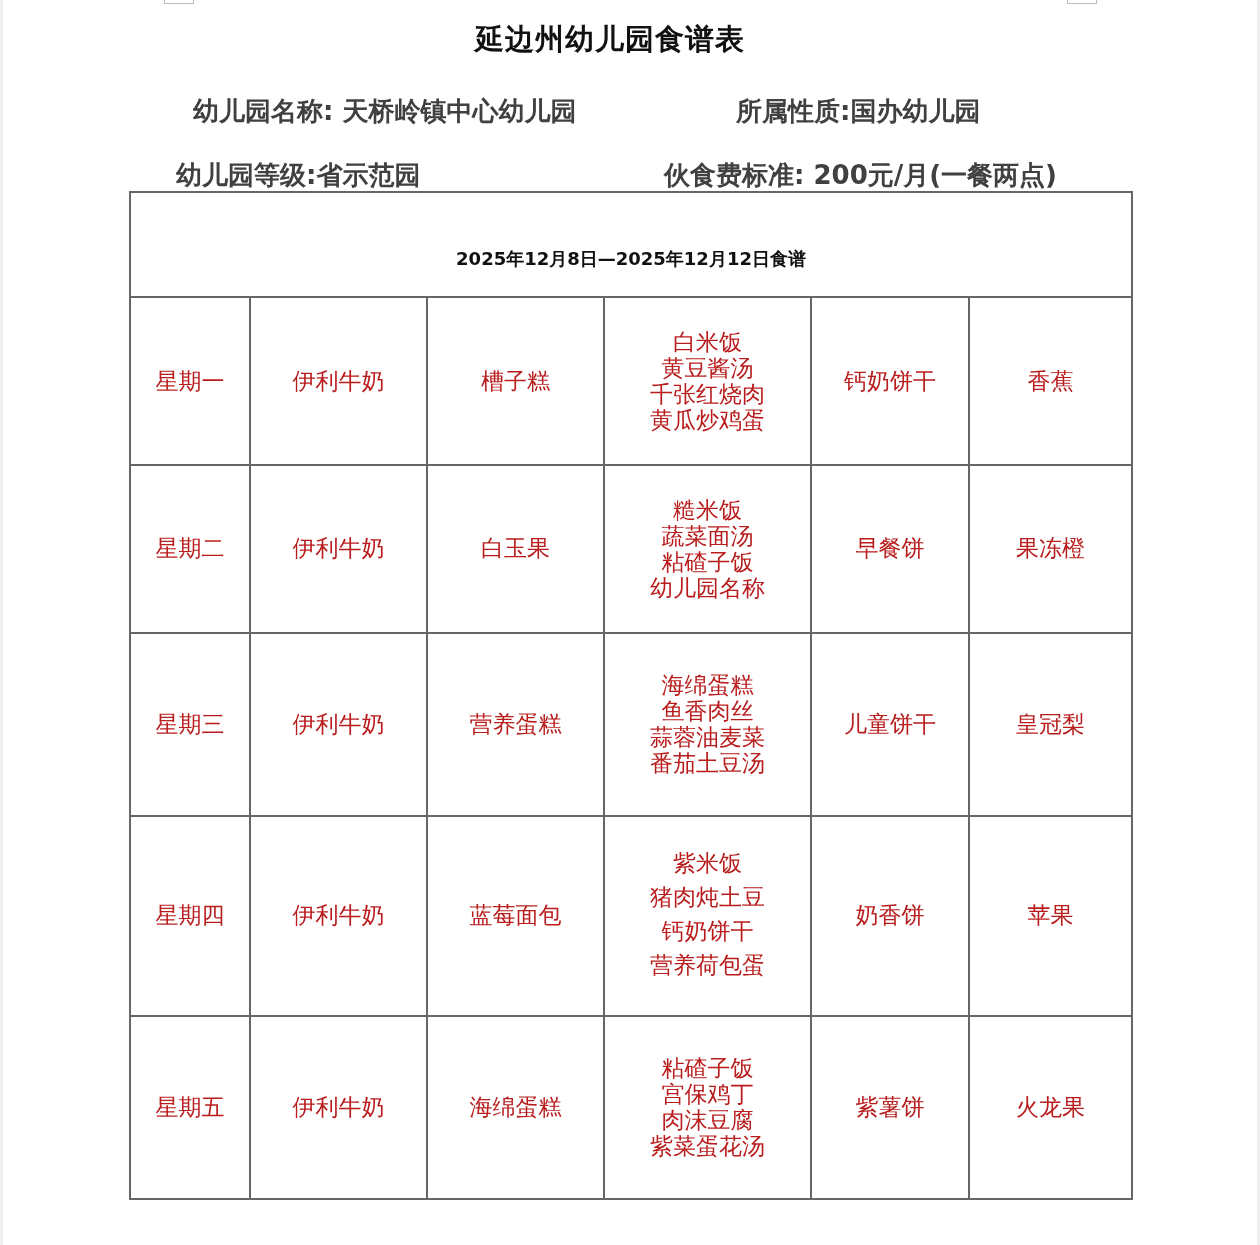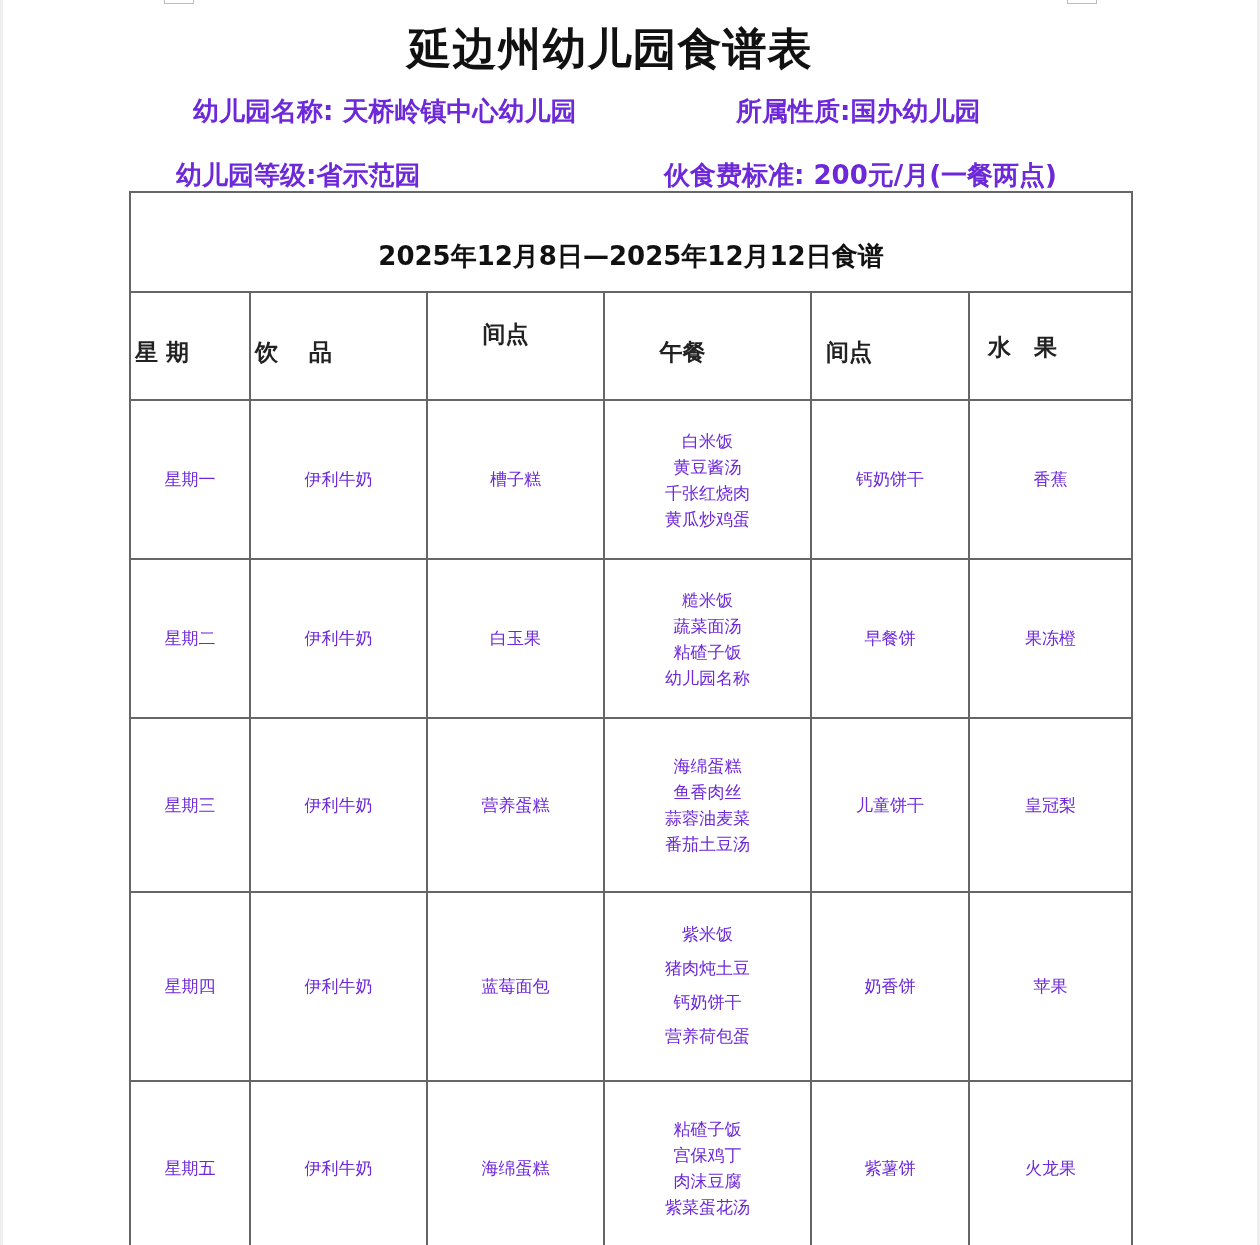--- a/index.html
+++ b/index.html
@@ -7,37 +7,37 @@
       width: 1260px; height: 1245px; background: #ffffff; position: relative; overflow: hidden;
       font-family: "DejaVu Sans", "Liberation Sans", sans-serif; color: #222;
     }
     .edge-left { position: absolute; left: 0; top: 0; width: 3px; height: 1245px; background: #efefef; }
     .edge-right { position: absolute; right: 0; top: 0; width: 3px; height: 1245px; background: #efefef; }
     .corner-mark { position: absolute; top: 0; width: 28px; height: 3px; border: 1px solid #bbb; border-top: none; }
     .corner-mark.left { left: 164px; }
     .corner-mark.right { left: 1067px; }
     .title {
       position: absolute; top: 20px; left: 0; width: 1220px; text-align: center;
-      font-size: 44px; font-weight: bold; color: #111; letter-spacing: 1px;
+      font-size: 29px; font-weight: bold; color: #111; letter-spacing: 1px;
     }
-    .info { position: absolute; font-size: 26px; font-weight: bold; color: #6d28d9; white-space: nowrap; }
+    .info { position: absolute; font-size: 26px; font-weight: bold; color: #404040; white-space: nowrap; }
     .info.name { left: 193px; top: 94px; }
     .info.nature { left: 736px; top: 94px; }
     .info.level { left: 176px; top: 158px; }
     .info.fee { left: 620px; top: 158px; margin-left: 44px; }
 
     table.menu {
       position: absolute; left: 129px; top: 191px; width: 1002px; height: 1009px;
       border-collapse: collapse; table-layout: fixed;
     }
     table.menu td {
       border: 2px solid #666; padding: 0; text-align: center; vertical-align: middle;
-      font-size: 17px; color: #6d28d9;
+      font-size: 23px; color: #b91c1c;
     }
-    tr.date-row td { height: 70px; font-size: 26px; font-weight: bold; color: #111; padding-top: 28px; }
+    tr.date-row td { height: 70px; font-size: 18px; font-weight: bold; color: #111; padding-top: 28px; }
     tr.header-row td { height: 80px; font-size: 23px; font-weight: bold; color: #222; text-align: left; padding-left: 4px; }
     tr.header-row td.h-snack1 { text-align: center; vertical-align: top; padding-top: 26px; padding-left: 0; padding-right: 20px; }
     tr.header-row td.h-lunch { text-align: center; padding-left: 0; padding-right: 50px; padding-top: 12px; }
     tr.header-row td.h-snack2 { padding-left: 14px; padding-top: 12px; }
     tr.header-row td.h-fruit { padding-left: 18px; padding-top: 2px; }
     tr.header-row td.h-week, tr.header-row td.h-drink { padding-top: 12px; }
     .lunch-lines { display: inline-block; line-height: 26px; }
     .lunch-lines div { white-space: nowrap; }
     .lunch-lines.spaced { line-height: 34px; font-family: Liberation Mono, monospace; }
   </style>
@@ -60,28 +60,20 @@
     <col style="width:120px">
       <col style="width:177px">
       <col style="width:177px">
     <col style="width:207px">
       <col style="width:158px">
       <col style="width:163px">
   </colgroup>
   <tbody>
       <tr class="date-row">
     <td colspan="6">2025年12月8日—2025年12月12日食谱</td>
-  </tr>
-  <tr class="header-row">
-    <td class="h-week">星 期</td>
-    <td class="h-drink">饮　 品</td>
-    <td class="h-snack1">间点</td>
-    <td class="h-lunch">午餐</td>
-    <td class="h-snack2">间点</td>
-    <td class="h-fruit">水　果</td>
   </tr>
   <tr style="height:159px">
     <td>星期一</td>
     <td>伊利牛奶</td>
     <td>槽子糕</td>
     <td><div class="lunch-lines">
       <div>白米饭</div>
       <div>黄豆酱汤</div>
       <div>千张红烧肉</div>
       <div>黄瓜炒鸡蛋</div>

